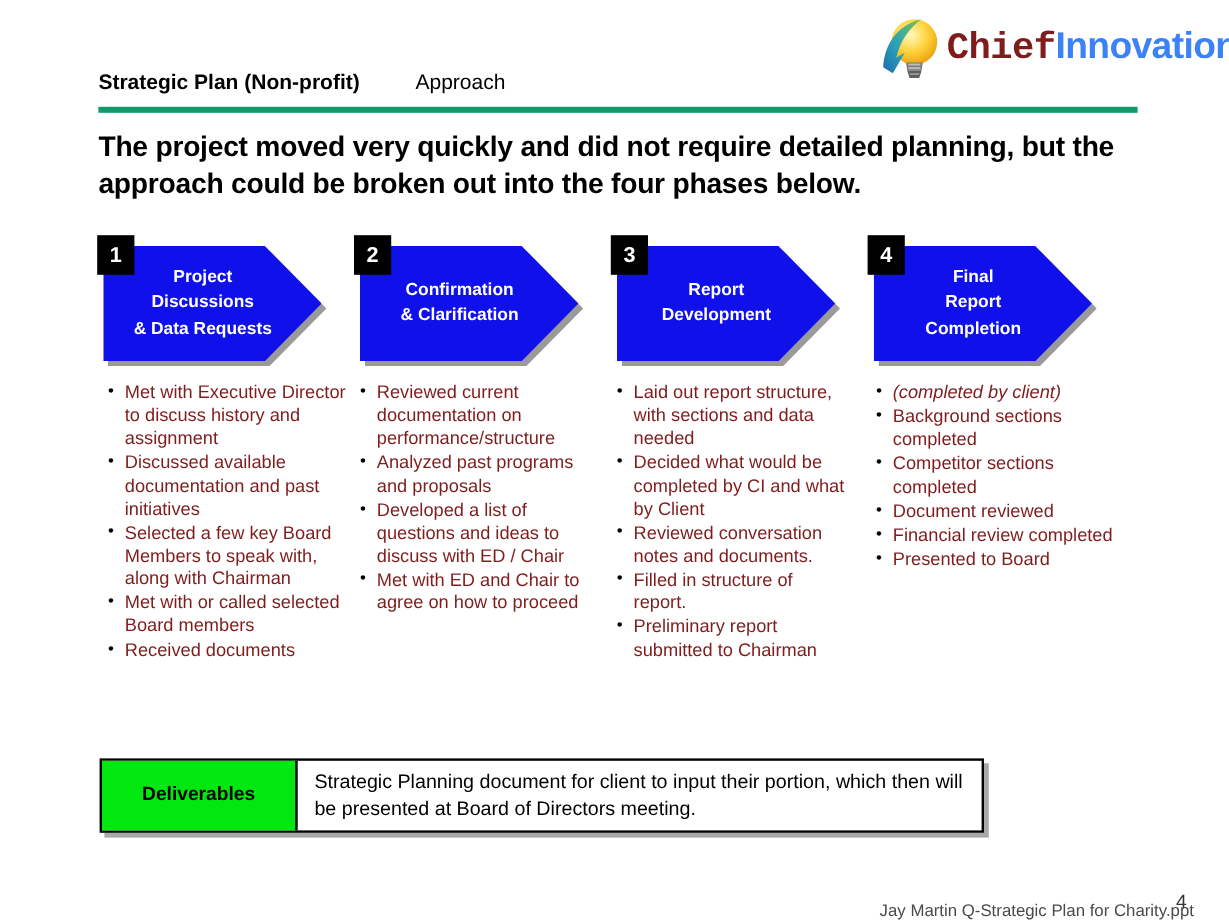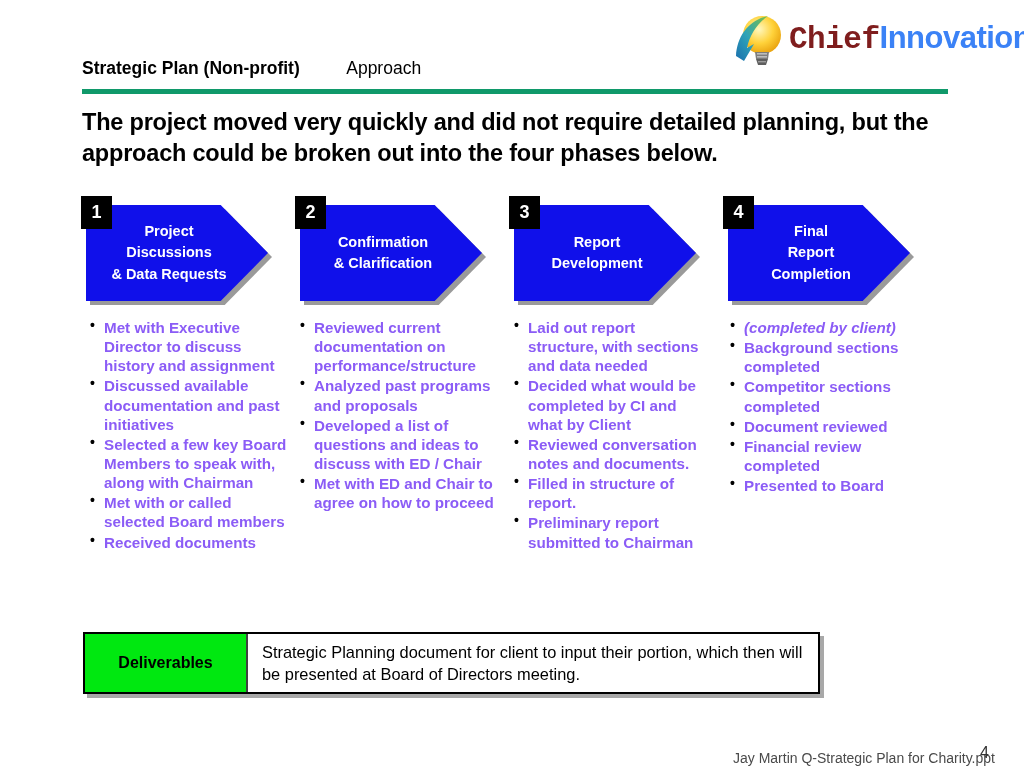--- a/index.html
+++ b/index.html
@@ -63,43 +63,42 @@
     color: #ffffff; font-size: 18px; font-weight: bold;
     display: flex; align-items: center; justify-content: center;
     z-index: 3;
   }
 
   
   .col { position: absolute; top: 318px; }
   .col ul { list-style: none; }
   .col li {
     position: relative; padding-left: 14px;
-    font-size: 15.2px; color: #8b5cf6; line-height: 1.26;
+    font-size: 15.2px; color: #7f1d1d; line-height: 1.26;
     margin-bottom: 1px;
-    font-weight: bold;
   }
   .col li::before {
     content: "\2022"; position: absolute; left: 0; top: -1px;
     font-size: 14px; color: #000;
   }
   .col li.ital { font-style: italic; }
 
   
   #deliv-shadow {
     position: absolute; left: 87px; top: 636px;
     width: 737px; height: 62px; background: #a8a8a8;
   }
   #deliv {
     position: absolute; left: 83px; top: 632px;
     width: 737px; height: 62px;
     border: 2px solid #000; display: flex; background: #fff;
   }
   #deliv-label {
     width: 163px; background: #00e810;
-    border-right: 2px solid #404040;
+    border-right: 2px solid #000000;
     display: flex; align-items: center; justify-content: center;
     font-size: 16px; font-weight: bold; color: #000;
   }
   #deliv-text {
     flex: 1; padding: 8px 12px 8px 14px;
     font-size: 16.4px; color: #000; line-height: 1.33;
   }
 
   
   #footer-note {

